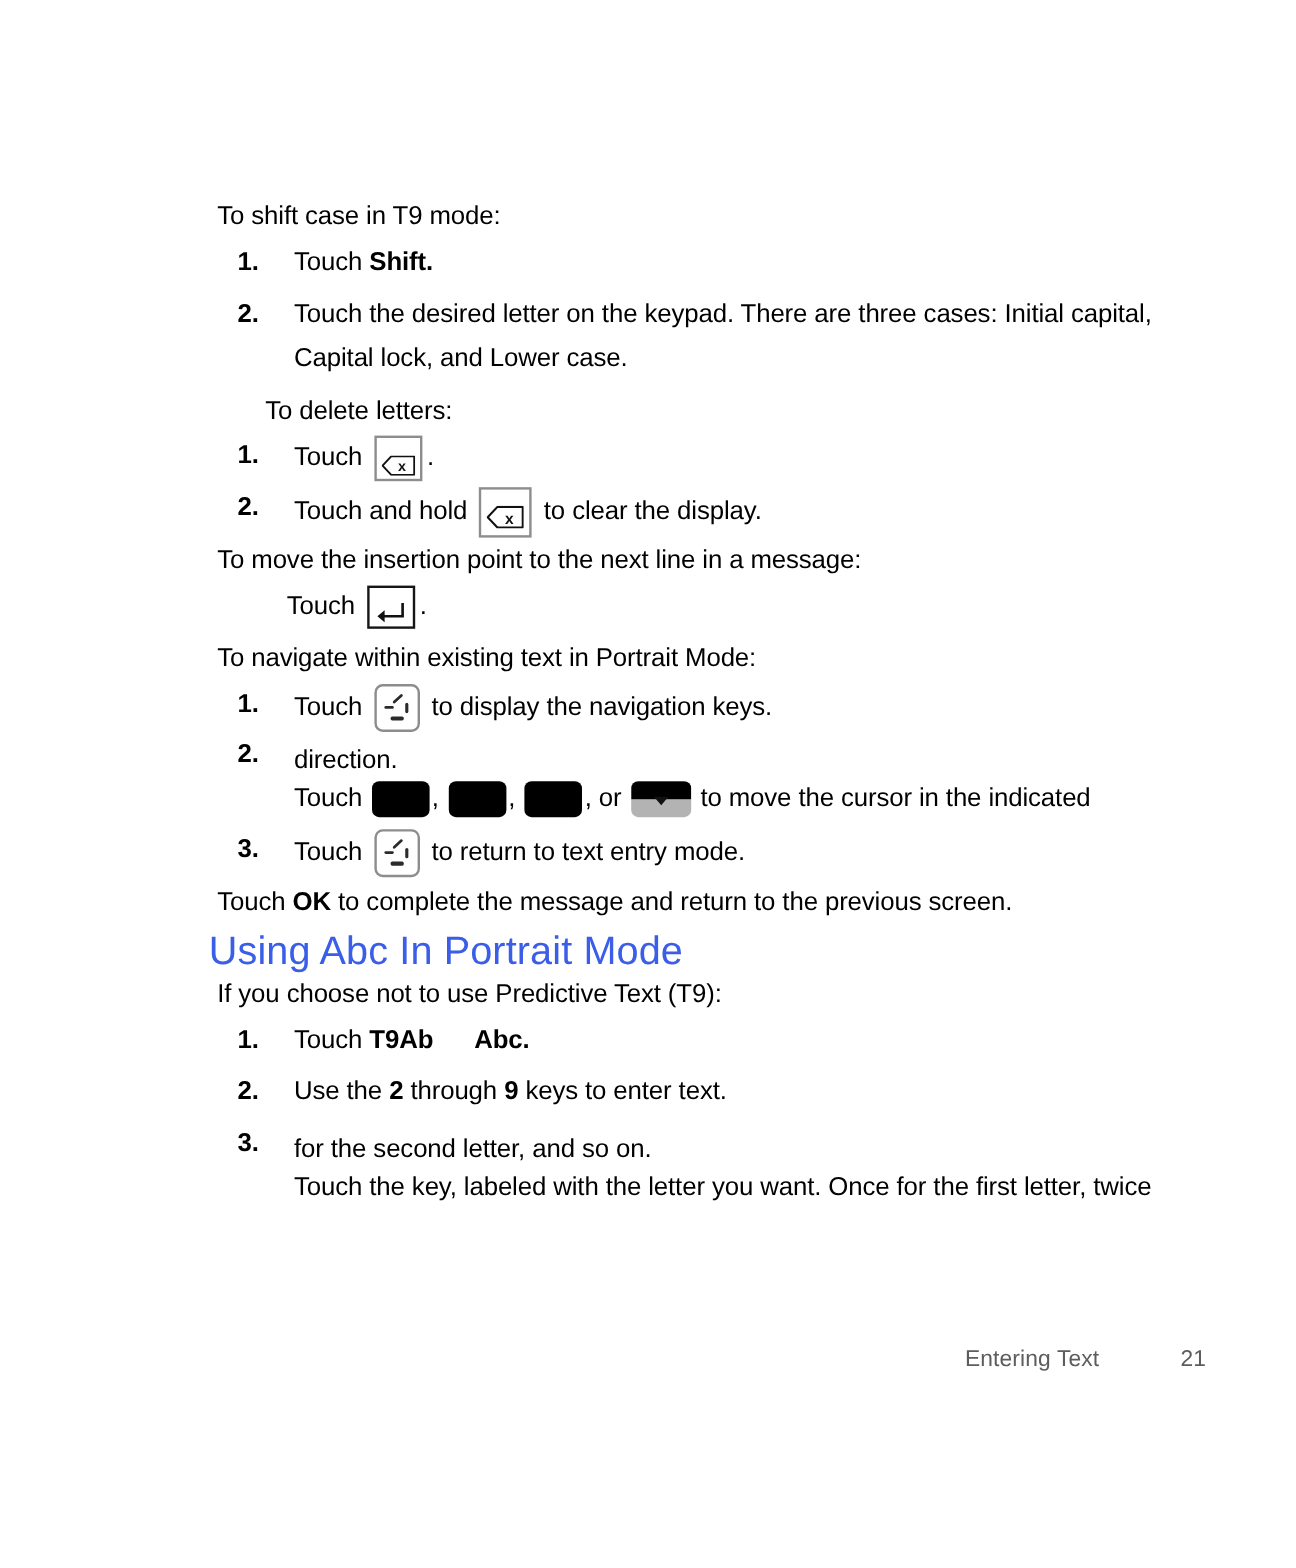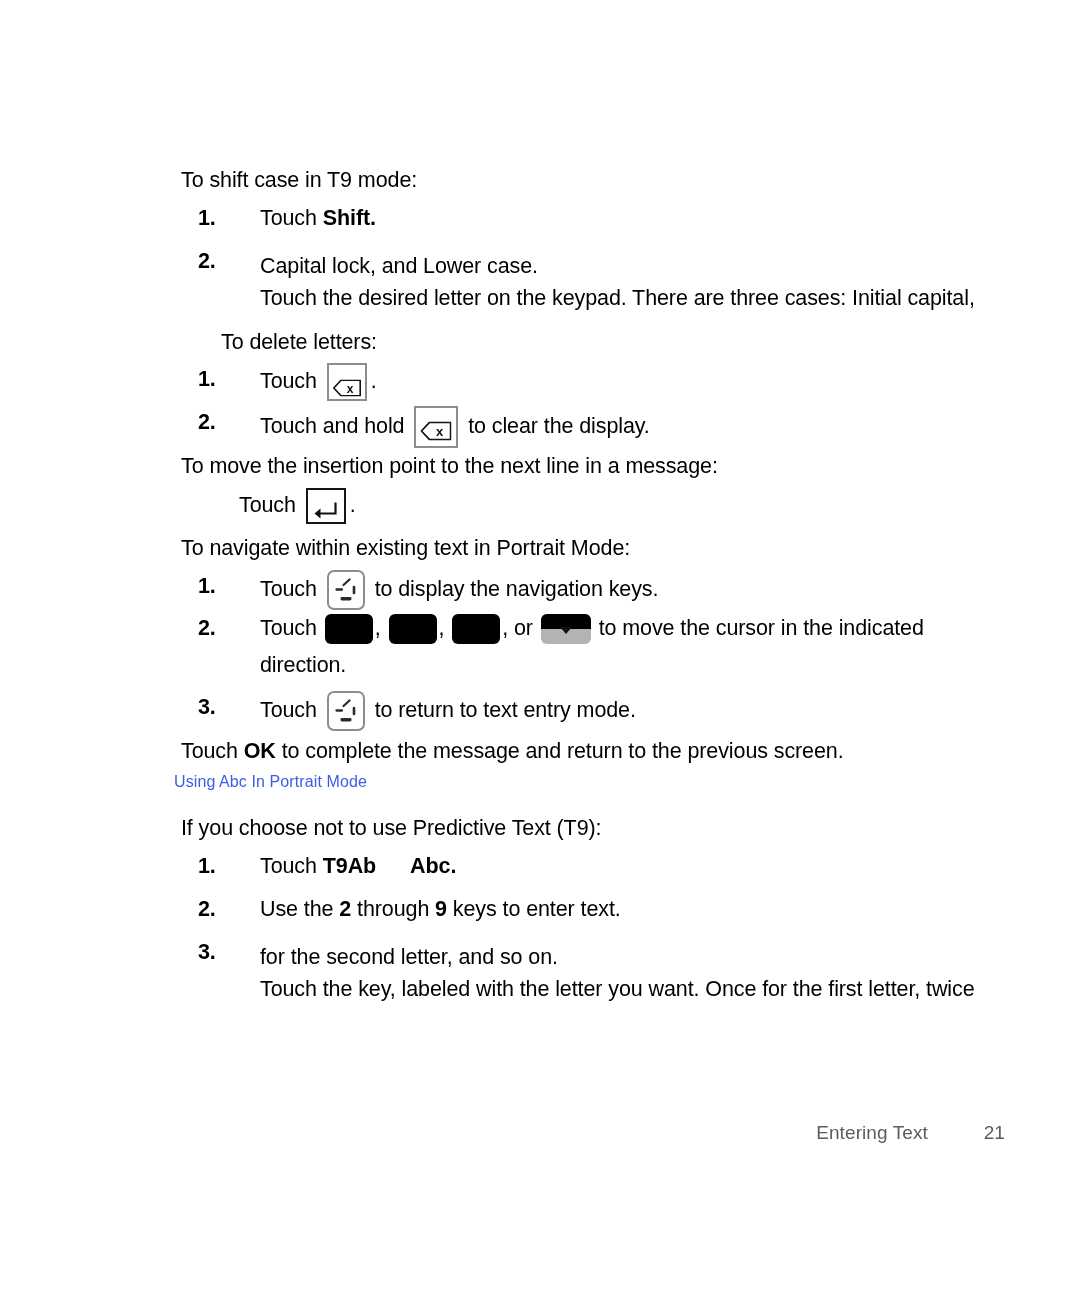--- a/index.html
+++ b/index.html
@@ -42,21 +42,21 @@
   }
   .step .num {
     position: absolute;
     left: 0;
     top: 0;
     font-weight: bold;
     width: 30px;
   }
   .step .body {
     display: block;
-    margin-left: 62px;
+    margin-left: 47px;
   }
   .step .body.nowrap { white-space: nowrap; }
 
   .b { font-weight: bold; }
 
   
   .plainstep {
     position: absolute;
     left: 239px;
     font-size: 21.5px;
@@ -170,38 +170,38 @@
     height: 0;
     border-left: 6px solid transparent;
     border-right: 6px solid transparent;
     border-top: 7px solid #111111;
   }
 
   
   .section-heading {
     position: absolute;
     left: 174px;
-    font-size: 16px;
+    font-size: 33px;
     letter-spacing: 0.1px;
     white-space: nowrap;
   }
 
   
   .footer {
     position: absolute;
     left: 0;
     top: 1122px;
     width: 1080px;
     font-size: 19px;
     color: #5d5d5d;
     letter-spacing: 0.1px;
   }
   .footer .chapter {
     position: absolute;
-    right: 152px;
+    right: 164px;
     top: 0;
     white-space: nowrap;
   }
   .footer .pageno {
     position: absolute;
     right: 75px;
     top: 0;
     white-space: nowrap;
   }
 
@@ -218,22 +218,22 @@
   <div class="lead" style="top:166px;">To shift case in T9 mode:</div>
 
   <div class="step" style="top:202px;">
     <span class="num">1.</span>
     <span class="body nowrap"><span>Touch </span><span class="b">Shift.</span></span>
   </div>
 
   <div class="step" style="top:245px;">
     <span class="num">2.</span>
     <span class="body">
+      <span style="display:block;white-space:nowrap;">Touch the desired letter on the keypad. There are three cases: Initial capital,</span>
       <span style="display:block;white-space:nowrap;margin-top:5px;">Capital lock, and Lower case.</span>
-      <span style="display:block;white-space:nowrap;">Touch the desired letter on the keypad. There are three cases: Initial capital,</span>
     </span>
   </div>
 
   <div class="lead" style="top:328px;margin-left:40px;">To delete letters:</div>
 
   <div class="step" style="top:363px;">
     <span class="num">1.</span>
     <span class="body nowrap"><span>Touch </span><span class="keybox key-bksp"><span class="glyph"><svg viewBox="0 0 28 17" width="28" height="17" xmlns="http://www.w3.org/2000/svg">
               <polygon points="8,0.8 27.2,0.8 27.2,16.2 8,16.2 0.8,8.5" fill="#ffffff" stroke="#111111" stroke-width="1.6" stroke-linejoin="round"></polygon>
               <text x="17" y="13.4" font-family="Liberation Sans, sans-serif" font-size="12" font-weight="bold" fill="#111111" text-anchor="middle">x</text>
@@ -263,22 +263,22 @@
               <path d="M16.5 3.5 L10.5 9" stroke="#2b2b2b" stroke-width="2.3" stroke-linecap="round" fill="none"></path>
               <path d="M9 13.5 L3.5 13.5" stroke="#2b2b2b" stroke-width="2.3" stroke-linecap="round" fill="none"></path>
               <path d="M21 11 L21 17" stroke="#2b2b2b" stroke-width="2.6" stroke-linecap="round" fill="none"></path>
               <rect x="7.5" y="21" width="11" height="3.4" rx="1.4" fill="#2b2b2b"></rect>
             </svg></span></span> <span>to display the navigation keys.</span></span>
   </div>
 
   <div class="step" style="top:612px;">
     <span class="num">2.</span>
     <span class="body">
+      <span style="display:block;white-space:nowrap;margin-top:5px;">direction.</span>
       <span style="display:block;white-space:nowrap;"><span>Touch </span><span class="key-solid"></span><span>,</span> <span class="key-solid"></span><span>,</span> <span class="key-solid"></span><span>, or </span><span class="key-half"><span class="top"></span><span class="caret"></span></span> <span>to move the cursor in the indicated</span></span>
-      <span style="display:block;white-space:nowrap;margin-top:5px;">direction.</span>
     </span>
   </div>
 
   <div class="step" style="top:691px;">
     <span class="num">3.</span>
     <span class="body nowrap"><span>Touch </span><span class="keybox key-nav"><span class="glyph"><svg viewBox="0 0 26 28" width="26" height="28" xmlns="http://www.w3.org/2000/svg">
               <path d="M16.5 3.5 L10.5 9" stroke="#2b2b2b" stroke-width="2.3" stroke-linecap="round" fill="none"></path>
               <path d="M9 13.5 L3.5 13.5" stroke="#2b2b2b" stroke-width="2.3" stroke-linecap="round" fill="none"></path>
               <path d="M21 11 L21 17" stroke="#2b2b2b" stroke-width="2.6" stroke-linecap="round" fill="none"></path>
               <rect x="7.5" y="21" width="11" height="3.4" rx="1.4" fill="#2b2b2b"></rect>

